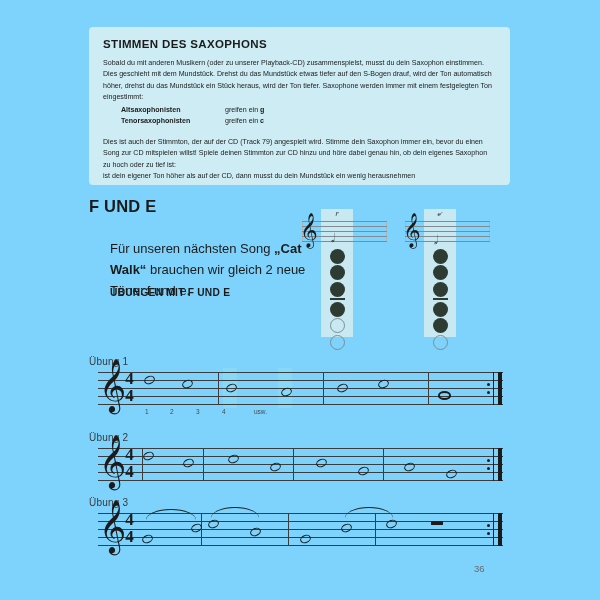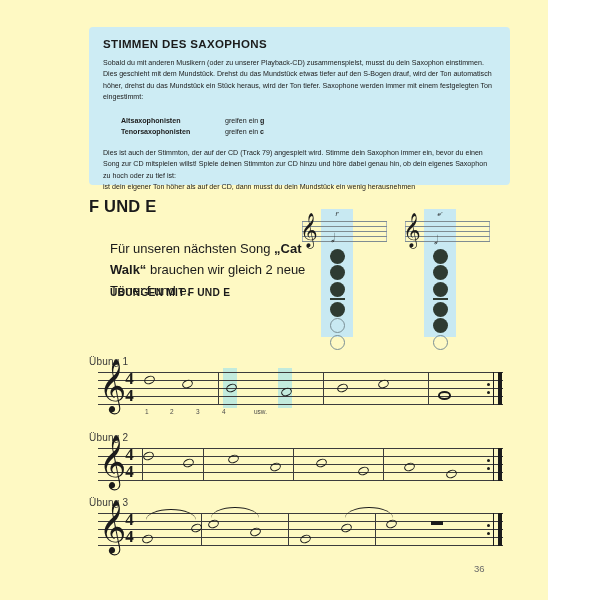--- a/index.html
+++ b/index.html
@@ -12,23 +12,23 @@
     height: 600px;
     overflow: hidden;
     font-family: "Liberation Sans", sans-serif;
     color: #2b2b2b;
     position: relative;
   }
 
   .page {
     position: absolute;
     left: 0; top: 0;
-    width: 548px;
+    width: 600px;
     height: 600px;
-    background: #fef9c3;
+    background: #7dd3fc;
   }
 
   
   .info-box {
     position: absolute;
     left: 89px;
     top: 27px;
     width: 421px;
     height: 158px;
     background: #cdecf4;
@@ -48,21 +48,21 @@
     font-size: 7.1px;
     line-height: 1.62;
     color: #1b1b1b;
     margin: 0;
     text-align: left;
   }
   .info-para.gap {
     margin-top: 9px;
   }
   .tune-table {
-    margin: 12px 0 0 18px;
+    margin: 1px 0 0 18px;
     font-size: 7.1px;
     line-height: 1.62;
     border-collapse: collapse;
   }
   .tune-table td {
     padding: 0 0 0 0;
     color: #1b1b1b;
   }
   .tune-name { font-weight: bold; width: 104px; }
   .tune-note { font-weight: bold; }

